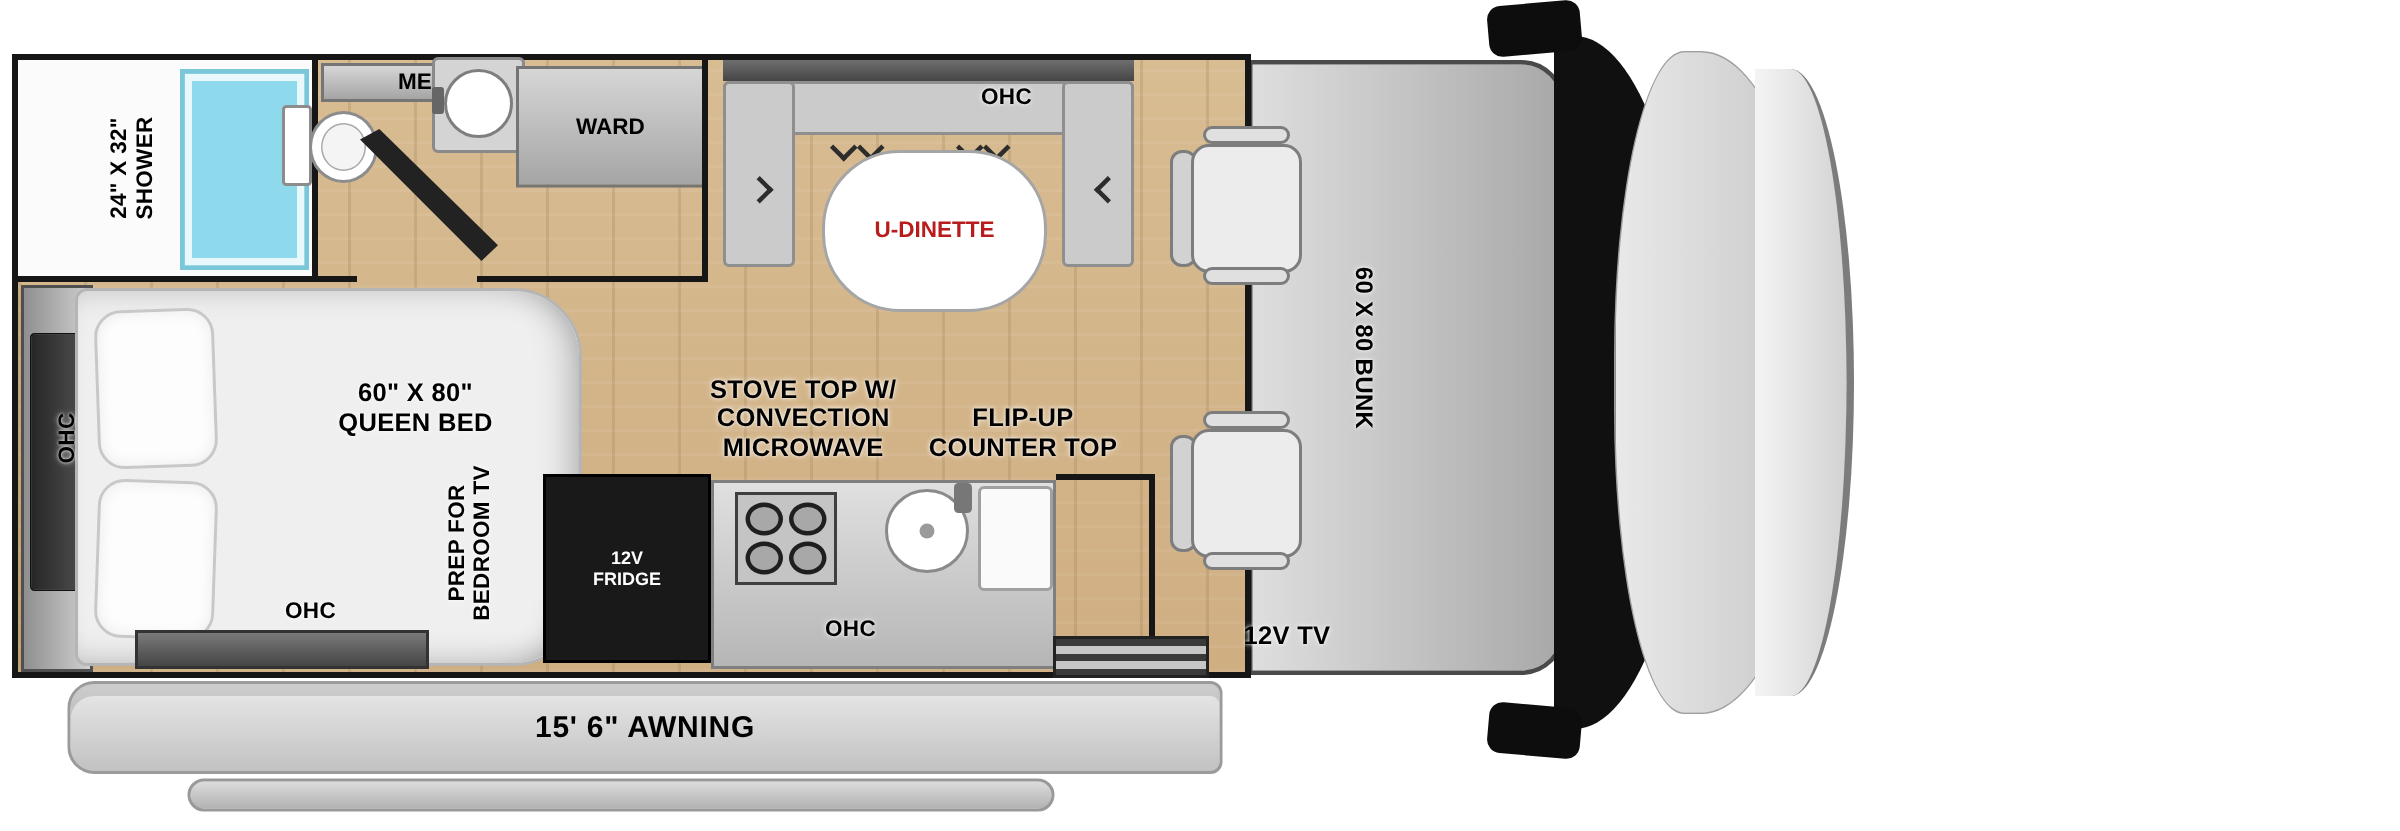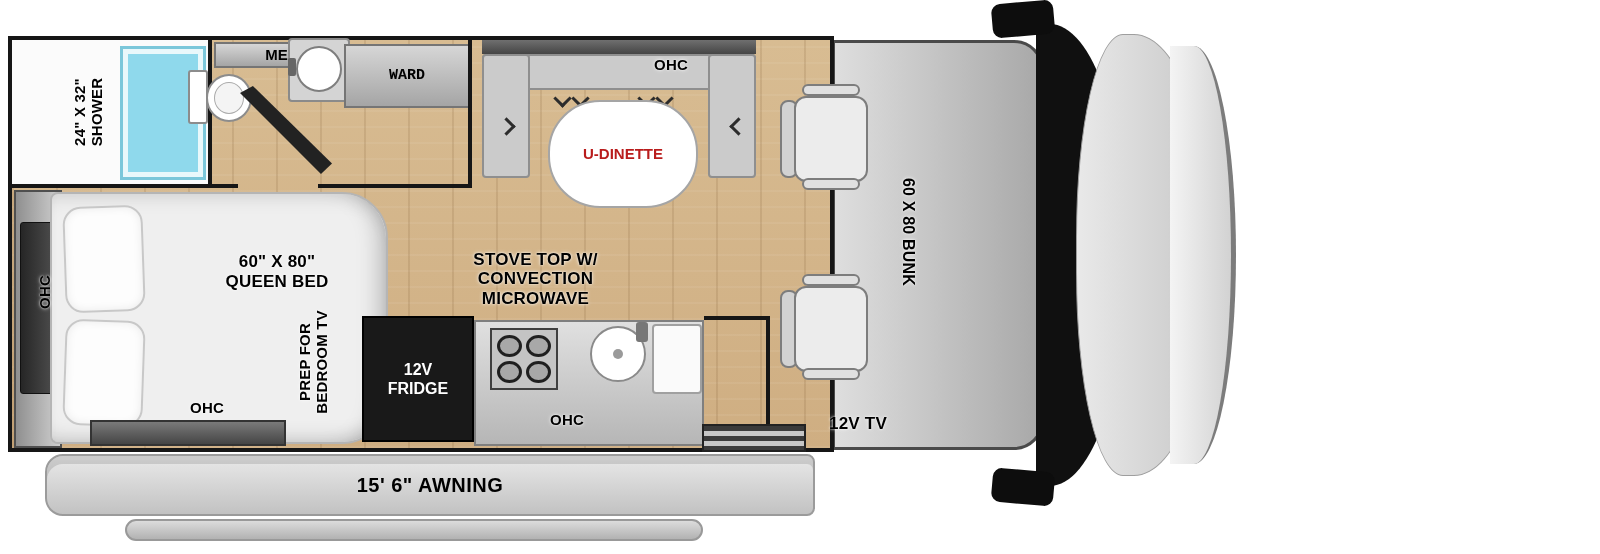--- a/index.html
+++ b/index.html
@@ -82,21 +82,21 @@
 
   <div class="abs gray-block" style="left:214px; top:42px; width:136px; height:26px;">
     <div class="fill-lbl" style="font-size:15px; color:#000;">MED</div>
   </div>
   <div class="abs" style="left:288px; top:38px; width:62px; height:64px; background:#d4d4d4;
               border:2px solid #8a8a8a; border-radius:4px;"></div>
   <div class="abs" style="left:288px; top:58px; width:8px; height:18px; background:#666; border-radius:2px;"></div>
   <div class="abs" style="left:296px; top:46px; width:46px; height:46px; background:#fff;
               border:2px solid #7e7e7e; border-radius:50%;"></div>
 
-  <div class="abs gray-block" style="left:344px; top:44px; width:126px; height:64px;font-family:Liberation Mono, monospace;">
+  <div class="abs gray-block" style="left:344px; top:44px; width:126px; height:81px;">
     <div class="fill-lbl" style="font-size:15px; color:#000;">WARD</div>
   </div>
 
   <div class="abs" style="left:240px; top:86px; width:92px; height:88px; background:#222;
               clip-path:polygon(0 8%, 14% 0, 100% 88%, 88% 100%);"></div>
   <div class="wall" style="left:12px; top:184px; width:226px; height:4px;"></div>
   <div class="wall" style="left:318px; top:184px; width:154px; height:4px;"></div>
   <div class="wall" style="left:468px; top:40px; width:4px; height:148px;"></div>
 
   <div class="abs" style="left:482px; top:40px; width:274px; height:14px;
@@ -133,21 +133,21 @@
               box-shadow:inset 0 0 10px rgba(0,0,0,.08);"></div>
   <div class="lbl" style="left:192px; top:242px; width:170px; height:60px; font-size:17px;">60" X 80"
 QUEEN BED</div>
   <div class="lbl rot-ccw" style="left:15px; top:277px; width:60px; height:30px; font-size:15px;">OHC</div>
   <div class="lbl rot-ccw" style="left:243px; top:342px; width:140px; height:40px; font-size:15px;">PREP FOR
 BEDROOM TV</div>
   <div class="abs darkcab" style="left:90px; top:420px; width:196px; height:26px;"></div>
   <div class="lbl" style="left:177px; top:398px; width:60px; height:20px; font-size:15px;">OHC</div>
 
   <div class="abs" style="left:362px; top:316px; width:112px; height:126px; background:#191919; border:2px solid #000;">
-    <div class="fill-lbl" style="font-size:16px; color:#fff;">12V
+    <div class="fill-lbl" style="font-size:12px; color:#fff;">12V
 FRIDGE</div>
   </div>
   <div class="abs" style="left:474px; top:320px; width:230px; height:126px;
               background:linear-gradient(180deg,#e0e0e0,#b6b6b6); border:2px solid #7f7f7f;"></div>
   <div class="abs" style="left:652px; top:324px; width:50px; height:70px; background:#fafafa;
               border:2px solid #a0a0a0; border-radius:4px;"></div>
   <div class="abs" style="left:490px; top:328px; width:68px; height:62px; background:#c4c4c4;
               border:2px solid #3f3f3f; display:grid; grid-template-columns:1fr 1fr;
               gap:4px; padding:5px;">
     <div style="border:3px solid #1f1f1f; border-radius:50%; background:#a8a8a8;"></div>
@@ -158,20 +158,22 @@
   <div class="abs" style="left:590px; top:326px; width:56px; height:56px; background:#fff;
               border:2px solid #8a8a8a; border-radius:50%;
               display:flex; align-items:center; justify-content:center;">
     <div style="width:10px; height:10px; background:#9a9a9a; border-radius:50%;"></div>
   </div>
   <div class="abs" style="left:636px; top:322px; width:12px; height:20px; background:#777; border-radius:3px;"></div>
   <div class="lbl" style="left:530px; top:410px; width:74px; height:20px; font-size:15px;">OHC</div>
   <div class="lbl" style="left:438px; top:240px; width:195px; height:78px; font-size:17px;">STOVE TOP W/
 CONVECTION
 MICROWAVE</div>
+  <div class="lbl" style="left:606px; top:260px; width:152px; height:58px; font-size:17px;">FLIP-UP
+COUNTER TOP</div>
 
   <div class="wall" style="left:704px; top:316px; width:66px; height:4px;"></div>
   <div class="wall" style="left:766px; top:318px; width:4px; height:134px;"></div>
   <div class="abs" style="left:702px; top:424px; width:104px; height:28px;
               background:repeating-linear-gradient(180deg,#3a3a3a 0 5px,#c6c6c6 5px 10px);
               border:2px solid #222;"></div>
 
   <div class="abs seat-part" style="left:780px; top:100px; width:18px; height:78px; border-radius:8px; background:#d2d2d2;"></div>
   <div class="abs seat-part" style="left:794px; top:96px; width:74px; height:86px; border-radius:12px; background:#ececec;"></div>
   <div class="abs seat-part" style="left:802px; top:84px; width:58px; height:12px; border-radius:6px;"></div>

